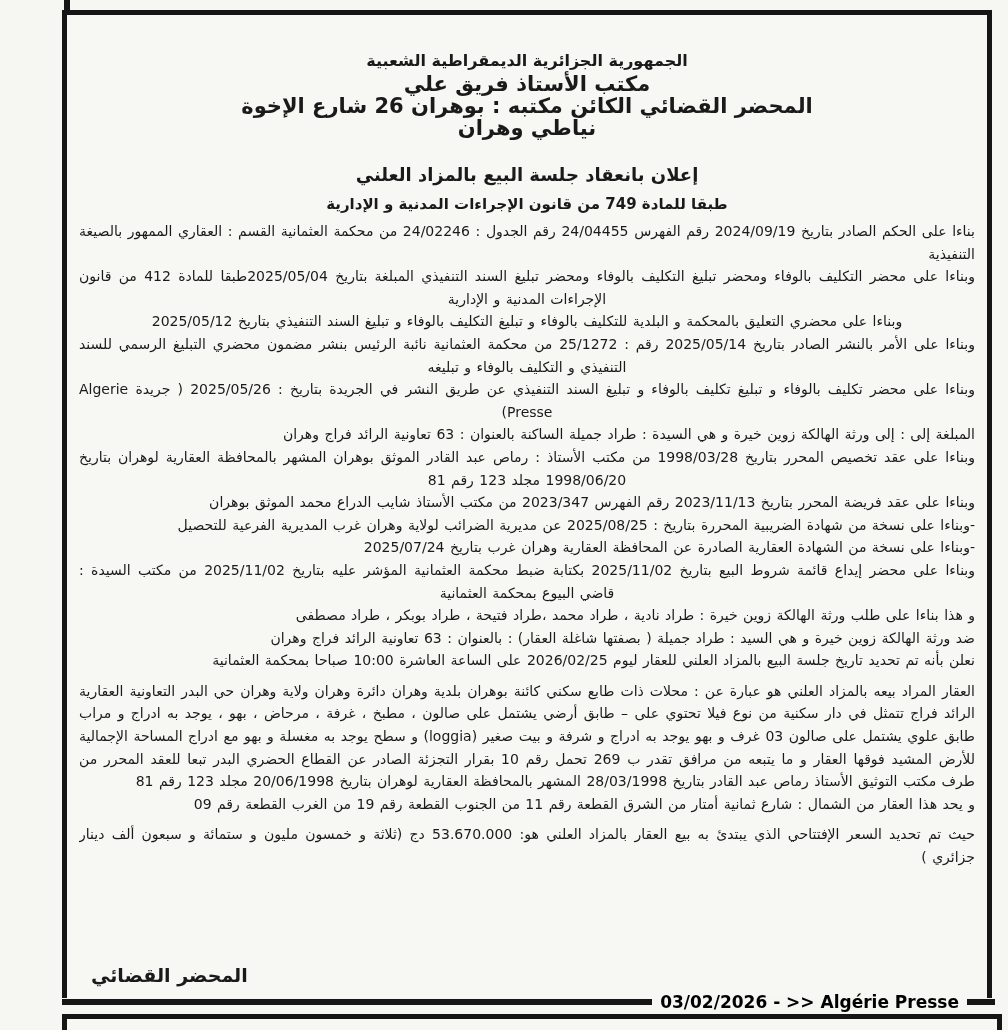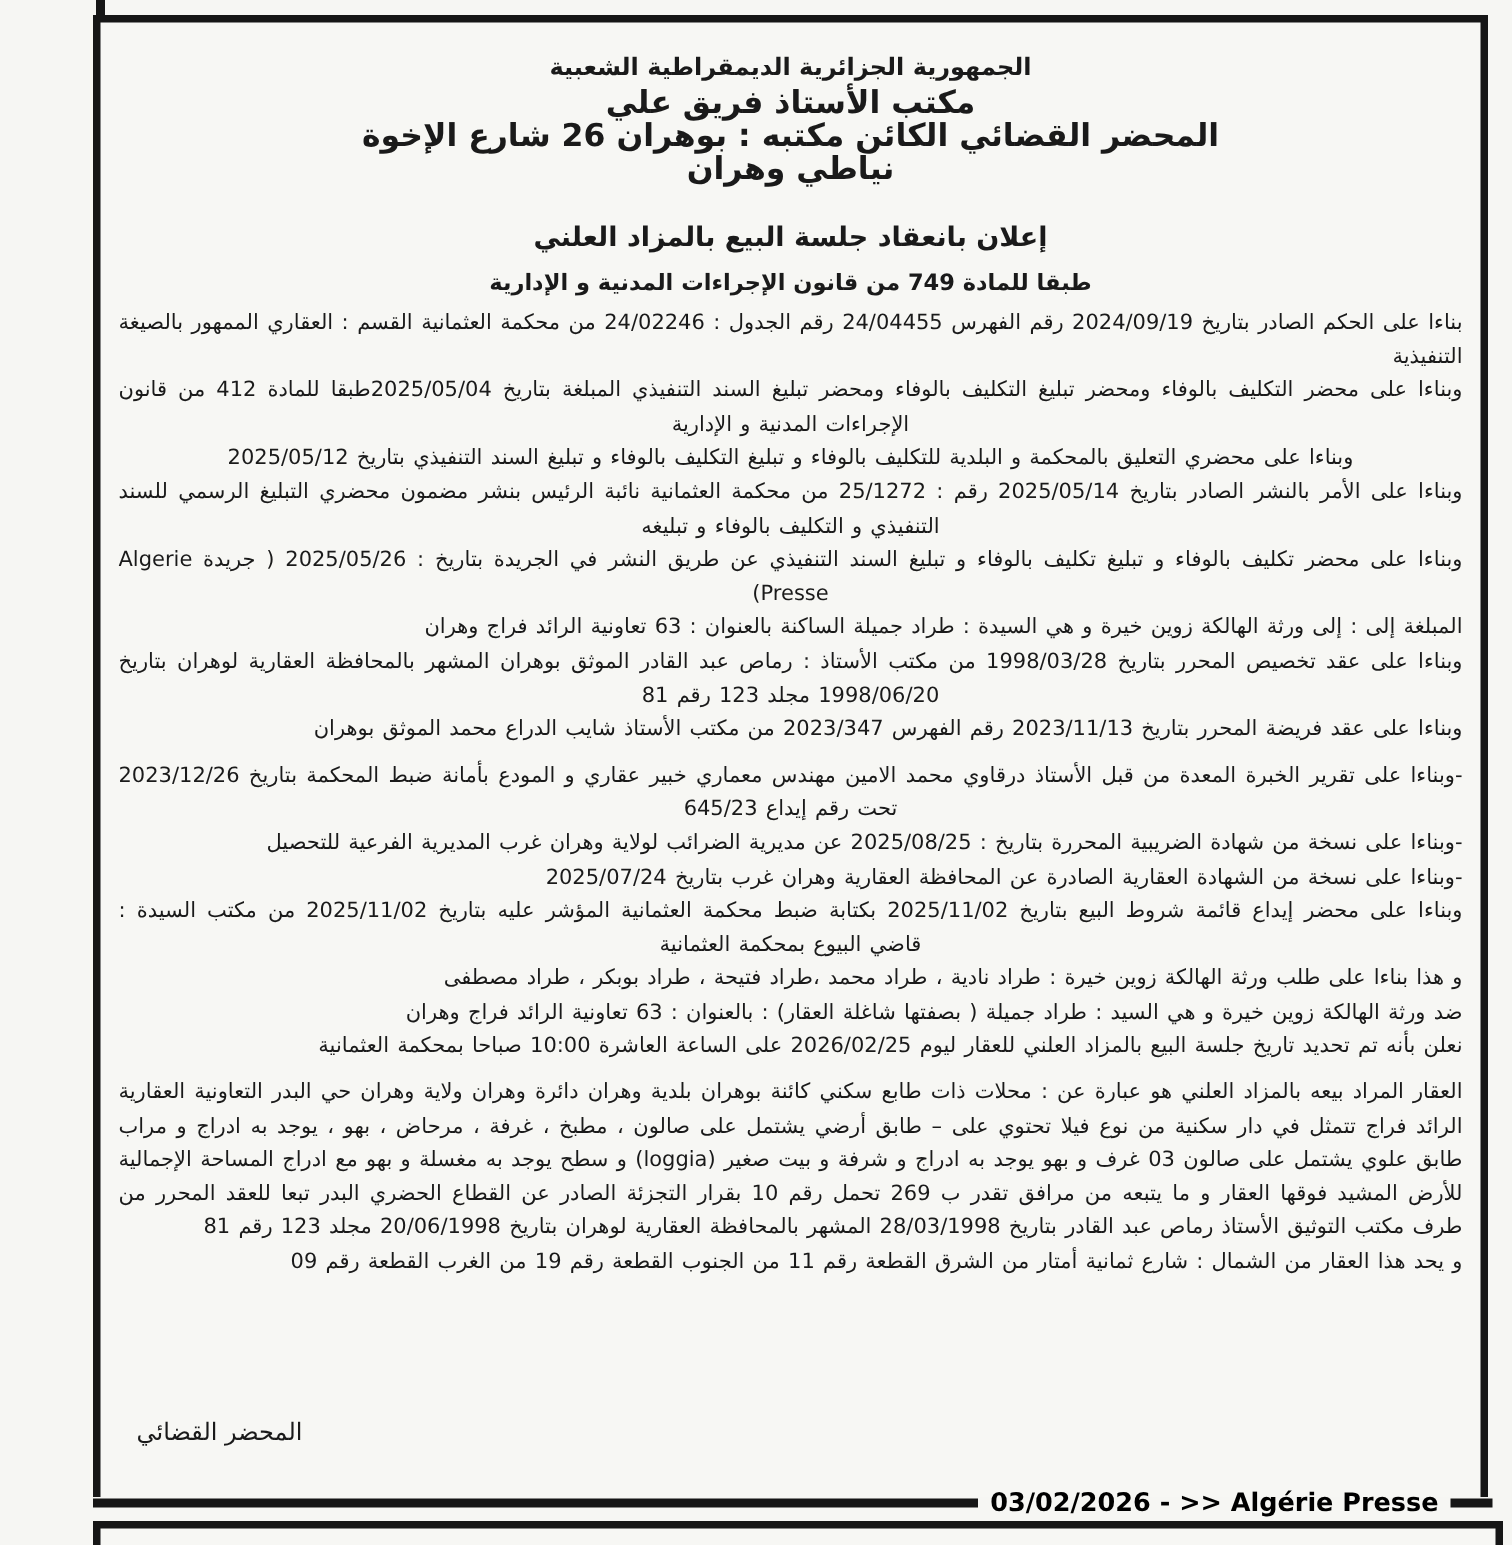--- a/index.html
+++ b/index.html
@@ -10,39 +10,39 @@
     color:#1a1a1a;
   }
   
   .top-tick{position:absolute;left:64px;top:0;width:6px;height:13px;background:#161616;}
   
   .doc-frame{
     position:absolute;left:62px;top:10px;width:920px;height:983px;
     border-top:5px solid #161616;border-left:5px solid #161616;border-right:5px solid #161616;
     background:#f7f7f4;
   }
-  .doc-inner{position:absolute;inset:0;padding:10px 12px 0 12px;direction:rtl;}
+  .doc-inner{position:absolute;inset:0;padding:26px 12px 0 12px;direction:rtl;}
   .doc-header{text-align:center;font-weight:bold;margin-top:8px;}
   .hdr-line1{font-size:16px;line-height:24px;}
   .hdr-line{font-size:21px;line-height:22px;}
   .doc-title{font-size:18px;line-height:36px;font-weight:bold;margin-top:18px;}
   .doc-subtitle{font-size:15px;line-height:23px;font-weight:bold;}
   .doc-body{
     margin-top:4px;height:782px;overflow:hidden;
     font-size:14px;line-height:22.6px;font-weight:500;
   }
   .doc-body p{
     margin:0;text-align:justify;text-align-last:right;
     word-spacing:1px;
   }
   .doc-body p.center-last{text-align-last:center;}
   .doc-body p.gap-top{margin-top:8px;}
   .signature{
-    position:absolute;left:24px;bottom:34px;
-    font-size:16px;font-weight:normal;direction:rtl;
+    position:absolute;left:24px;bottom:12px;
+    font-size:19px;font-weight:bold;direction:rtl;
   }
   
   .footer-row{
     position:absolute;left:62px;top:992px;width:933px;
     display:flex;align-items:center;direction:ltr;
   }
   .footer-bar-long{flex:1 1 auto;height:6px;background:#161616;}
   .footer-text{
     flex:0 0 auto;padding:0 8px;font-size:17px;font-weight:bold;
     white-space:nowrap;color:#000000;
@@ -74,29 +74,29 @@
 
     <div class="doc-body">
       <p>بناءا على الحكم الصادر بتاريخ 2024/09/19 رقم الفهرس 24/04455 رقم الجدول : 24/02246 من محكمة العثمانية القسم : العقاري الممهور بالصيغة التنفيذية</p>
       <p class="center-last">وبناءا على محضر التكليف بالوفاء ومحضر تبليغ التكليف بالوفاء ومحضر تبليغ السند التنفيذي المبلغة بتاريخ 2025/05/04طبقا للمادة 412 من قانون الإجراءات المدنية و الإدارية</p>
       <p class="center-last">وبناءا على محضري التعليق بالمحكمة و البلدية للتكليف بالوفاء و تبليغ التكليف بالوفاء و تبليغ السند التنفيذي بتاريخ 2025/05/12</p>
       <p class="center-last">وبناءا على الأمر بالنشر الصادر بتاريخ 2025/05/14 رقم : 25/1272 من محكمة العثمانية نائبة الرئيس بنشر مضمون محضري التبليغ الرسمي للسند التنفيذي و التكليف بالوفاء و تبليغه</p>
       <p class="center-last">وبناءا على محضر تكليف بالوفاء و تبليغ تكليف بالوفاء و تبليغ السند التنفيذي عن طريق النشر في الجريدة بتاريخ : 2025/05/26 ( جريدة Algerie Presse)</p>
       <p>المبلغة إلى : إلى ورثة الهالكة زوين خيرة و هي السيدة : طراد جميلة الساكنة بالعنوان : 63 تعاونية الرائد فراج وهران</p>
       <p class="center-last">وبناءا على عقد تخصيص المحرر بتاريخ 1998/03/28 من مكتب الأستاذ : رماص عبد القادر الموثق بوهران المشهر بالمحافظة العقارية لوهران بتاريخ 1998/06/20 مجلد 123 رقم 81</p>
       <p>وبناءا على عقد فريضة المحرر بتاريخ 2023/11/13 رقم الفهرس 2023/347 من مكتب الأستاذ شايب الدراع محمد الموثق بوهران</p>
-      <p class="center-last gap-top">-وبناءا على تقرير الخبرة المعدة من قبل الأستاذ درقاوي محمد الامين مهندس معماري خبير عقاري و المودع بأمانة ضبط المحكمة بتاريخ 2023/12/26 تحت رقم إيداع 645/23</p>
       <p>-وبناءا على نسخة من شهادة الضريبية المحررة بتاريخ : 2025/08/25 عن مديرية الضرائب لولاية وهران غرب المديرية الفرعية للتحصيل</p>
       <p>-وبناءا على نسخة من الشهادة العقارية الصادرة عن المحافظة العقارية وهران غرب بتاريخ 2025/07/24</p>
       <p class="center-last">وبناءا على محضر إيداع قائمة شروط البيع بتاريخ 2025/11/02 بكتابة ضبط محكمة العثمانية المؤشر عليه بتاريخ 2025/11/02 من مكتب السيدة : قاضي البيوع بمحكمة العثمانية</p>
       <p>و هذا بناءا على طلب ورثة الهالكة زوين خيرة : طراد نادية ، طراد محمد ،طراد فتيحة ، طراد بوبكر ، طراد مصطفى</p>
       <p>ضد ورثة الهالكة زوين خيرة و هي السيد : طراد جميلة ( بصفتها شاغلة العقار) : بالعنوان : 63 تعاونية الرائد فراج وهران</p>
       <p>نعلن بأنه تم تحديد تاريخ جلسة البيع بالمزاد العلني للعقار ليوم 2026/02/25 على الساعة العاشرة 10:00 صباحا بمحكمة العثمانية</p>
       <p class="gap-top">العقار المراد بيعه بالمزاد العلني هو عبارة عن : محلات ذات طابع سكني كائنة بوهران بلدية وهران دائرة وهران ولاية وهران حي البدر التعاونية العقارية الرائد فراج تتمثل في دار سكنية من نوع فيلا تحتوي على – طابق أرضي يشتمل على صالون ، مطبخ ، غرفة ، مرحاض ، بهو ، يوجد به ادراج و مراب طابق علوي يشتمل على صالون 03 غرف و بهو يوجد به ادراج و شرفة و بيت صغير (loggia) و سطح يوجد به مغسلة و بهو مع ادراج المساحة الإجمالية للأرض المشيد فوقها العقار و ما يتبعه من مرافق تقدر ب 269 تحمل رقم 10 بقرار التجزئة الصادر عن القطاع الحضري البدر تبعا للعقد المحرر من طرف مكتب التوثيق الأستاذ رماص عبد القادر بتاريخ 28/03/1998 المشهر بالمحافظة العقارية لوهران بتاريخ 20/06/1998 مجلد 123 رقم 81</p>
       <p>و يحد هذا العقار من الشمال : شارع ثمانية أمتار من الشرق القطعة رقم 11 من الجنوب القطعة رقم 19 من الغرب القطعة رقم 09</p>
+      <p class="gap-top">حيث تم تحديد السعر الإفتتاحي الذي يبتدئ به بيع العقار بالمزاد العلني هو: 53.670.000 دج (ثلاثة و خمسون مليون و ستمائة و سبعون ألف دينار جزائري )</p>
     </div>
 
     <div class="signature">المحضر القضائي</div>
   </div>
 </div>
 
 <div class="footer-row">
   <div class="footer-bar-long"></div>
   <div class="footer-text">03/02/2026 - &gt;&gt; Algérie Presse</div>
   <div class="footer-bar-short"></div>

